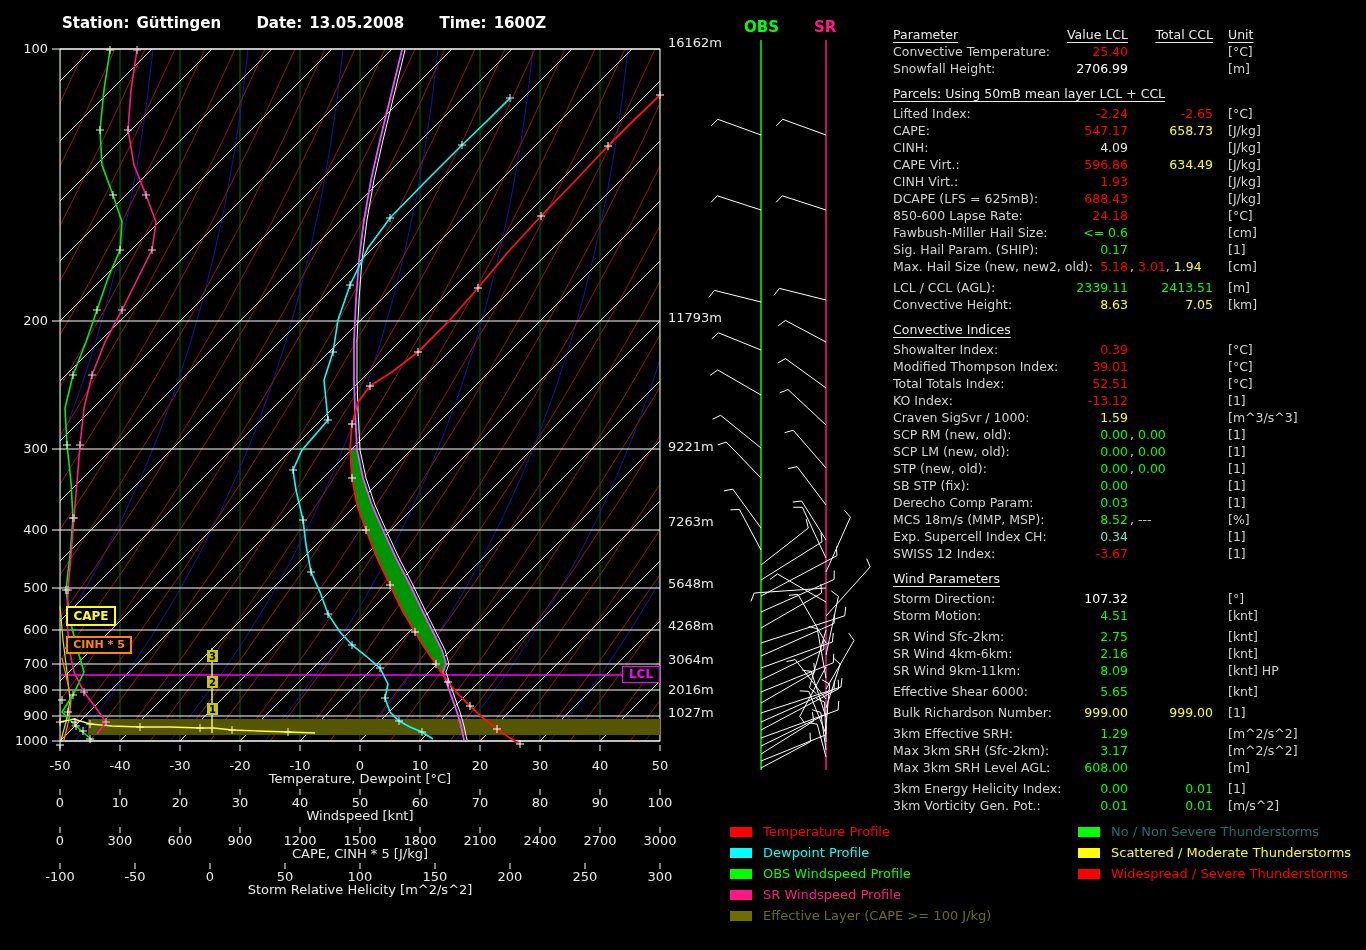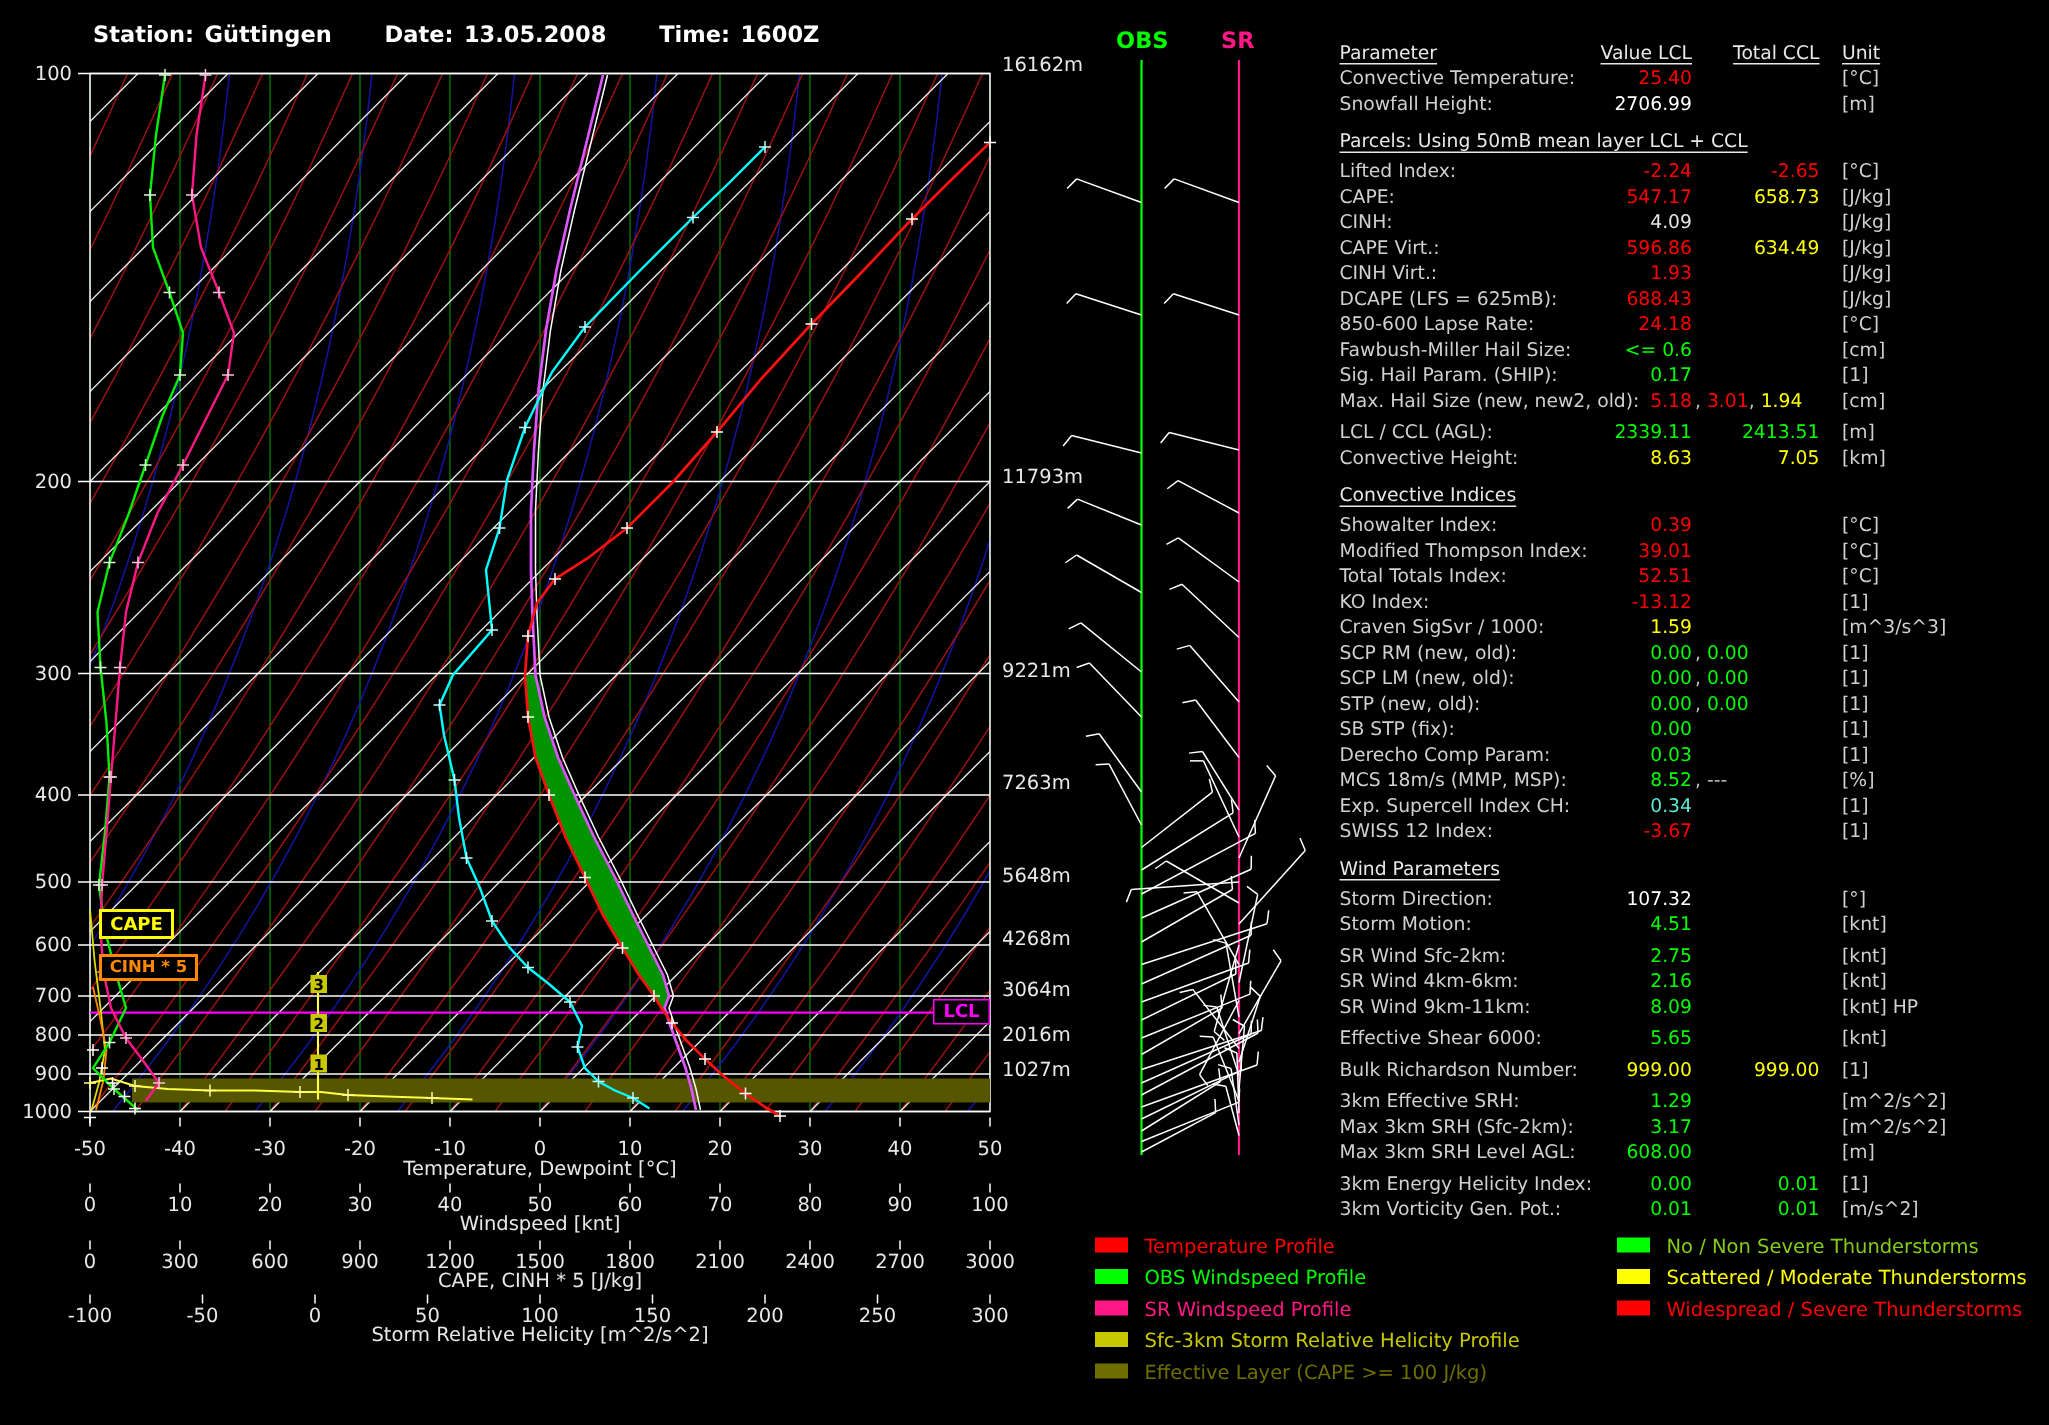--- a/index.html
+++ b/index.html
@@ -837,22 +837,22 @@
     </div>
     <div class="trow">
       <span class="lbl">3km Vorticity Gen. Pot.:</span>
       <span class="v1" style="color: rgb(0, 255, 0);">0.01</span>
       <span class="v2" style="color: rgb(0, 255, 0);">0.01</span>
       <span class="unit">[m/s^2]</span>
     </div>
   </div>
 <div id="legendLeft" class="legend">
     <div class="litem"><span class="sw" style="background: rgb(255, 0, 0);"></span><span style="color: rgb(255, 0, 0);">Temperature Profile</span></div>
+    <div class="litem"><span class="sw" style="background: rgb(0, 255, 255);"></span><span style="color: rgb(0, 255, 255);">Dewpoint Profile</span></div>
     <div class="litem"><span class="sw" style="background: rgb(0, 255, 0);"></span><span style="color: rgb(0, 255, 0);">OBS Windspeed Profile</span></div>
     <div class="litem"><span class="sw" style="background: rgb(255, 24, 133);"></span><span style="color: rgb(255, 24, 133);">SR Windspeed Profile</span></div>
-    <div class="litem"><span class="sw" style="background: rgb(200, 200, 0);"></span><span style="color: rgb(200, 200, 0);">Sfc-3km Storm Relative Helicity Profile</span></div>
     <div class="litem"><span class="sw" style="background: rgb(110, 110, 0);"></span><span style="color: rgb(110, 110, 0);">Effective Layer (CAPE &gt;= 100 J/kg)</span></div>
   </div>
 <div id="legendRight" class="legend">
-    <div class="litem"><span class="sw" style="background: rgb(0, 255, 0);"></span><span style="color: #84cc16;">No / Non Severe Thunderstorms</span></div>
+    <div class="litem"><span class="sw" style="background: rgb(0, 255, 0);"></span><span style="color: #0f766e;">No / Non Severe Thunderstorms</span></div>
     <div class="litem"><span class="sw" style="background: rgb(255, 255, 0);"></span><span style="color: rgb(255, 255, 0);">Scattered / Moderate Thunderstorms</span></div>
     <div class="litem"><span class="sw" style="background: rgb(255, 0, 0);"></span><span style="color: rgb(255, 0, 0);">Widespread / Severe Thunderstorms</span></div>
   </div>
 
 </body></html>

